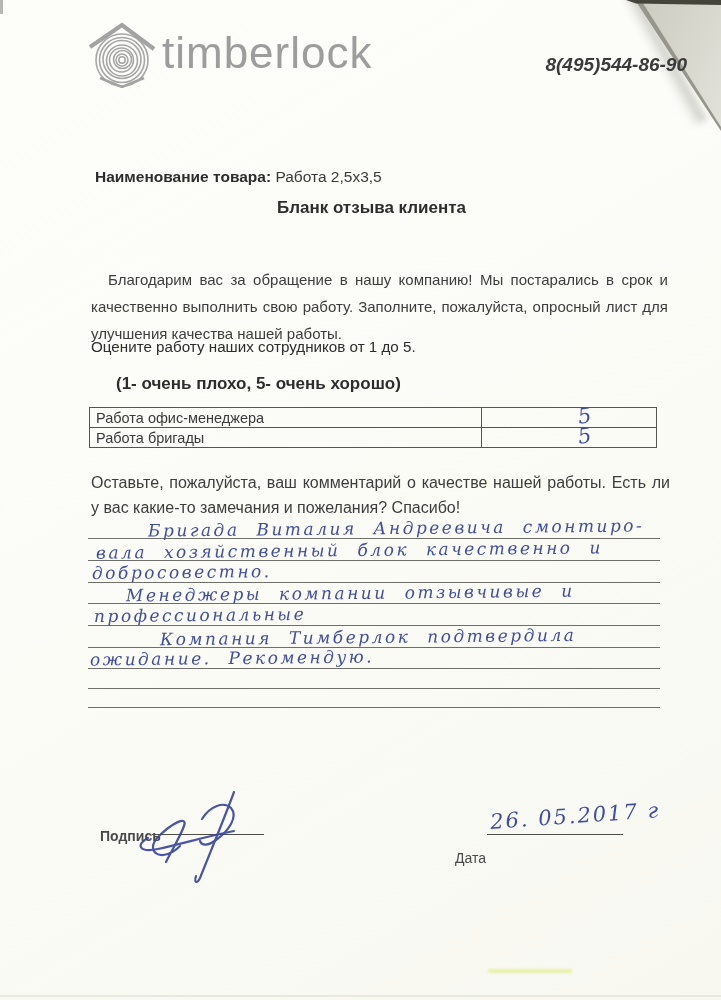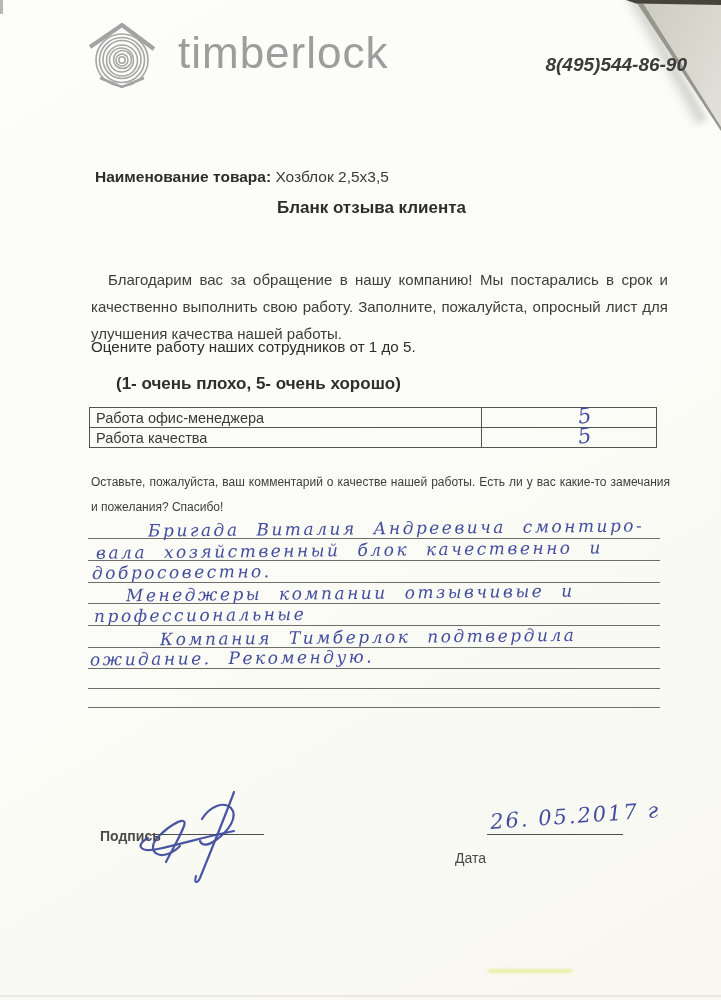--- a/index.html
+++ b/index.html
@@ -5,21 +5,21 @@
   html,body { margin:0; padding:0; background:#ffffff; }
   .page {
     position:relative; width:721px; height:1000px; overflow:hidden;
     background:linear-gradient(150deg,#fdfdfa 0%, #fbfbf6 60%, #f8f8f1 100%);
     font-family:"Liberation Sans", sans-serif; color:#3c3c3c;
   }
   .abs { position:absolute; }
 
   
   .logo-wrap { left:82px; top:18px; display:flex; align-items:center; }
-  .logo-text { font-size:44px; color:#9d9d9d; letter-spacing:1px; margin-left:16px; font-weight:400; }
+  .logo-text { font-size:44px; color:#9d9d9d; letter-spacing:1px; margin-left:0; font-weight:400; }
   .phone { left:477px; top:54px; width:210px; text-align:right; font-size:19px; font-weight:bold; font-style:italic; color:#3b3b3b; }
 
   
   .speck-topleft { top:0; left:0; width:3px; height:14px; background:#8b8b83; opacity:.6; }
   .fold-dark-top { top:0; left:626px; width:95px; height:5px; background:#44443b; clip-path:polygon(0 0,100% 0,100% 100%,10px 70%); }
   .fold-back-edge { top:0; left:633px; width:88px; height:131px; background:#96968c; clip-path:polygon(2px 0,100% 0,100% 100%); }
   .fold-back { top:0; left:636px; width:85px; height:127px; background:linear-gradient(115deg,#cbcbc1,#e2e2da); clip-path:polygon(5px 0,100% 0,100% 100%); }
   .fold-shadow { top:-4px; left:620px; width:16px; height:150px; transform:rotate(-29deg); transform-origin:top left;
     background:linear-gradient(to right, rgba(100,100,90,0), rgba(100,100,90,0.35)); filter:blur(3px); }
   .edge-right { top:126px; right:6px; width:3px; height:874px; background:linear-gradient(to right,#ececе3,#d7d7cb); opacity:.8; }
@@ -42,21 +42,21 @@
   .tbl-row { display:flex; height:19px; align-items:center;gap:32px; }
   .tbl-row + .tbl-row { border-top:1px solid #55554f; }
   .tbl-label { width:392px; align-self:stretch; display:flex; align-items:center; border-right:1px solid #55554f; font-size:14.5px; padding-left:6px; box-sizing:border-box; color:#3a3a3a; }
   .tbl-score { flex:1; text-align:center; }
 
   
   .ink { color:#424e9d; font-family:"DejaVu Serif", serif; font-style:italic; }
   .score-ink { display:inline-block; font-size:21px; transform:rotate(-8deg); position:relative; top:-2px; }
   .hw { white-space:nowrap; font-size:17px; letter-spacing:2.5px; word-spacing:9px; transform:rotate(-0.6deg); }
 
-  .comment-prompt { top:470px; left:91px; width:579px; font-size:12px; line-height:25px; text-align:justify; color:#3d3d3d; }
+  .comment-prompt { top:470px; left:91px; width:579px; font-size:16px; line-height:25px; text-align:justify; color:#3d3d3d; }
   .rule { left:88px; width:572px; height:0; border-top:1px solid #6f6f69; }
 
   
   .sig-label { top:828px; left:100px; font-size:14px; color:#4a4a4a;font-weight:bold; }
   .sig-underline { top:834px; left:152px; width:112px; border-top:1px solid #4f4f49; }
   .date-label { top:818px; left:455px; font-size:14px; color:#4a4a4a;margin-top:32px; }
   .date-underline { top:834px; left:487px; width:136px; border-top:1px solid #4f4f49; }
   .date-ink { top:804px; left:490px; font-size:21px; letter-spacing:2px; transform:rotate(-4deg); white-space:nowrap; }
   .sig-svg { top:786px; left:130px; }
 </style>
@@ -88,39 +88,39 @@
         <circle cx="40" cy="42" r="3.2"></circle>
       </g>
       <path d="M18 60 L40 69 L62 60" fill="none" stroke="#a3a3a3" stroke-width="2.5"></path>
     </svg>
     <span class="logo-text">timberlock</span>
   </div>
   <div class="abs phone">8(495)544-86-90</div>
 
   <div class="abs field-line product-line">
     <b>Наименование товара:</b>
-    <span>Хозблок 2,5х3,5</span>
+    <span>Работа 2,5х3,5</span>
   </div>
 
   <div class="abs intro">Благодарим вас за обращение в нашу компанию! Мы постарались в срок и качественно выполнить свою работу. Заполните, пожалуйста, опросный лист для улучшения качества нашей работы.</div>
 
   <div class="abs doc-title">Бланк отзыва клиента</div>
 
   <div class="abs rate-head">Оцените работу наших сотрудников от 1 до 5.</div>
   <div class="abs rate-note">(1-  очень плохо, 5- очень хорошо)</div>
 
   <div class="abs tbl">
     <div class="tbl-row">
       <div class="tbl-label">Работа  офис-менеджера</div>
       <div class="tbl-score">
         <span class="ink score-ink">5</span>
       </div>
     </div>
     <div class="tbl-row">
-      <div class="tbl-label">Работа качества</div>
+      <div class="tbl-label">Работа бригады</div>
       <div class="tbl-score">
         <span class="ink score-ink">5</span>
       </div>
     </div>
   </div>
 
   <div class="abs comment-prompt">Оставьте, пожалуйста, ваш комментарий о качестве нашей работы. Есть ли у вас какие-то замечания и пожелания? Спасибо!</div>
 
   <div class="abs rule" style="top:538px"></div>
   <div class="abs rule" style="top:560px"></div>

